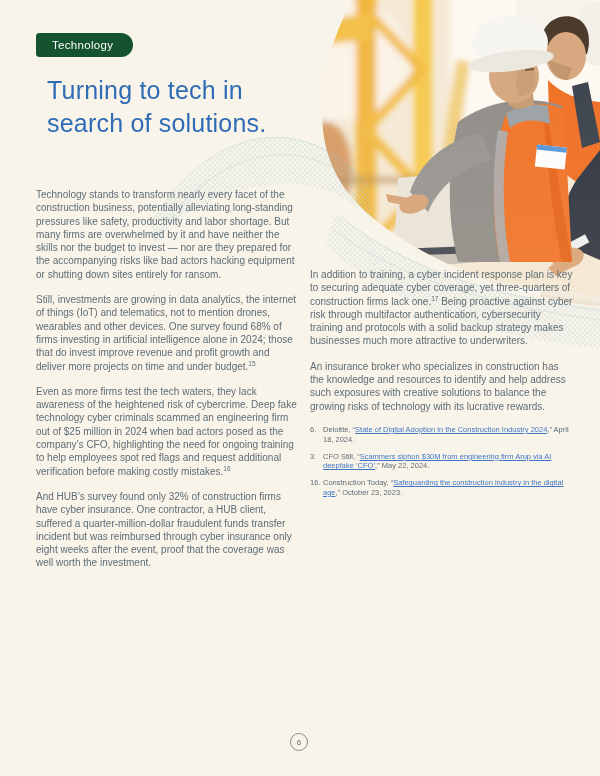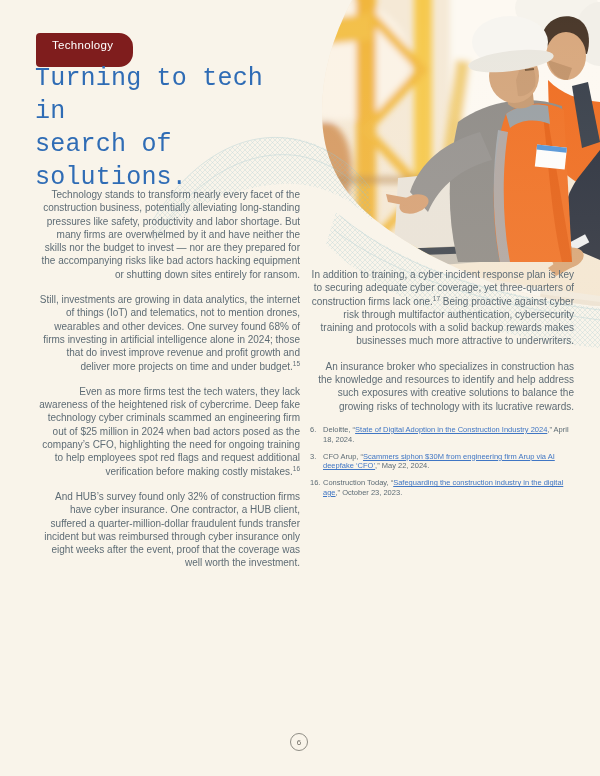--- a/index.html
+++ b/index.html
@@ -4,34 +4,34 @@
 <style>
   html,body { margin:0; padding:0; }
   .page {
     position:relative; width:600px; height:776px;
     background:#f9f4ea; overflow:hidden;
     font-family:"Liberation Sans", sans-serif;
   }
   .content { position:absolute; inset:0; z-index:3; }
   .badge {
     position:absolute; left:36px; top:33px;
-    background:#7f1d1d; color:#ffffff;
+    background:#14532d; color:#ffffff;
     font-size:11.5px; letter-spacing:.3px;
-    padding:6px 20px 16px 16px;
+    padding:6px 20px 6px 16px;
     border-radius:4px 14px 14px 4px;
   }
   .headline {
     position:absolute; left:35px; top:62px; width:250px;
     font-size:25px; line-height:33px; color:#2f6cb5;
-    letter-spacing:.2px; font-weight:normal; margin:0;font-family:Liberation Mono, monospace;
+    letter-spacing:.2px; font-weight:normal; margin:12px;
   }
   .col { position:absolute; font-size:10px; line-height:13.3px; color:#5e6c75; }
   .col-left  { left:36px;  top:188px; width:264px; }
   .col-right { left:310px; top:268px; width:264px; }
-  .col p { margin:0 0 12px 0;text-align:right; }
+  .col p { margin:0 0 12px 0; }
   sup { font-size:6.5px; line-height:0; }
   .footnotes { margin:12px 0 0 0; padding:0; list-style:none;
                font-size:7.5px; line-height:9.8px; color:#5e6c75; }
   .fn { position:relative; padding-left:13px; margin-bottom:7px; }
   .fn-num { position:absolute; left:0; top:0; }
   .fn-link { color:#4076c4; text-decoration:underline; cursor:pointer; }
   .page-num {
     position:absolute; left:290px; top:733px; width:16px; height:16px;
     border:1px solid #8f8d85; border-radius:50%;
     display:flex; align-items:center; justify-content:center;
@@ -150,29 +150,29 @@
     </h1>
 
     <div class="col col-left">
       <p><span>Technology stands to transform nearly every facet of the construction business, potentially alleviating long-standing pressures like safety, productivity and labor shortage. But many firms are overwhelmed by it and have neither the skills nor the budget to invest — nor are they prepared for the accompanying risks like bad actors hacking equipment or shutting down sites entirely for ransom.</span><sup></sup><span></span></p>
       <p><span>Still, investments are growing in data analytics, the internet of things (IoT) and telematics, not to mention drones, wearables and other devices. One survey found 68% of firms investing in artificial intelligence alone in 2024; those that do invest improve revenue and profit growth and deliver more projects on time and under budget.</span><sup>15</sup><span></span></p>
       <p><span>Even as more firms test the tech waters, they lack awareness of the heightened risk of cybercrime. Deep fake technology cyber criminals scammed an engineering firm out of $25 million in 2024 when bad actors posed as the company’s CFO, highlighting the need for ongoing training to help employees spot red flags and request additional verification before making costly mistakes.</span><sup>16</sup><span></span></p>
       <p><span>And HUB’s survey found only 32% of construction firms have cyber insurance. One contractor, a HUB client, suffered a quarter-million-dollar fraudulent funds transfer incident but was reimbursed through cyber insurance only eight weeks after the event, proof that the coverage was well worth the investment.</span><sup></sup><span></span></p>
     </div>
 
     <div class="col col-right">
-      <p><span>In addition to training, a cyber incident response plan is key to securing adequate cyber coverage, yet three-quarters of construction firms lack one.</span><sup>17</sup><span> Being proactive against cyber risk through multifactor authentication, cybersecurity training and protocols with a solid backup rewards makes businesses much more attractive to underwriters.</span></p>
+      <p><span>In addition to training, a cyber incident response plan is key to securing adequate cyber coverage, yet three-quarters of construction firms lack one.</span><sup>17</sup><span> Being proactive against cyber risk through multifactor authentication, cybersecurity training and protocols with a solid backup strategy makes businesses much more attractive to underwriters.</span></p>
       <p><span>An insurance broker who specializes in construction has the knowledge and resources to identify and help address such exposures with creative solutions to balance the growing risks of technology with its lucrative rewards.</span><sup></sup><span></span></p>
 
       <ul class="footnotes">
         <li class="fn">
           <span class="fn-num">6.</span><span>Deloitte, “</span><a class="fn-link">State of Digital Adoption in the Construction Industry 2024</a><span>,” April 18, 2024.</span>
         </li>
         <li class="fn">
-          <span class="fn-num">3.</span><span>CFO Arup, “</span><a class="fn-link">Scammers siphon $30M from engineering firm Arup via AI deepfake ‘CFO’</a><span>,” May 22, 2024.</span>
+          <span class="fn-num">3.</span><span>CFO Still, “</span><a class="fn-link">Scammers siphon $30M from engineering firm Arup via AI deepfake ‘CFO’</a><span>,” May 22, 2024.</span>
         </li>
         <li class="fn">
           <span class="fn-num">16.</span><span>Construction Today, “</span><a class="fn-link">Safeguarding the construction industry in the digital age</a><span>,” October 23, 2023.</span>
         </li>
       </ul>
     </div>
 
     <div class="page-num">6</div>
   </div>
 

